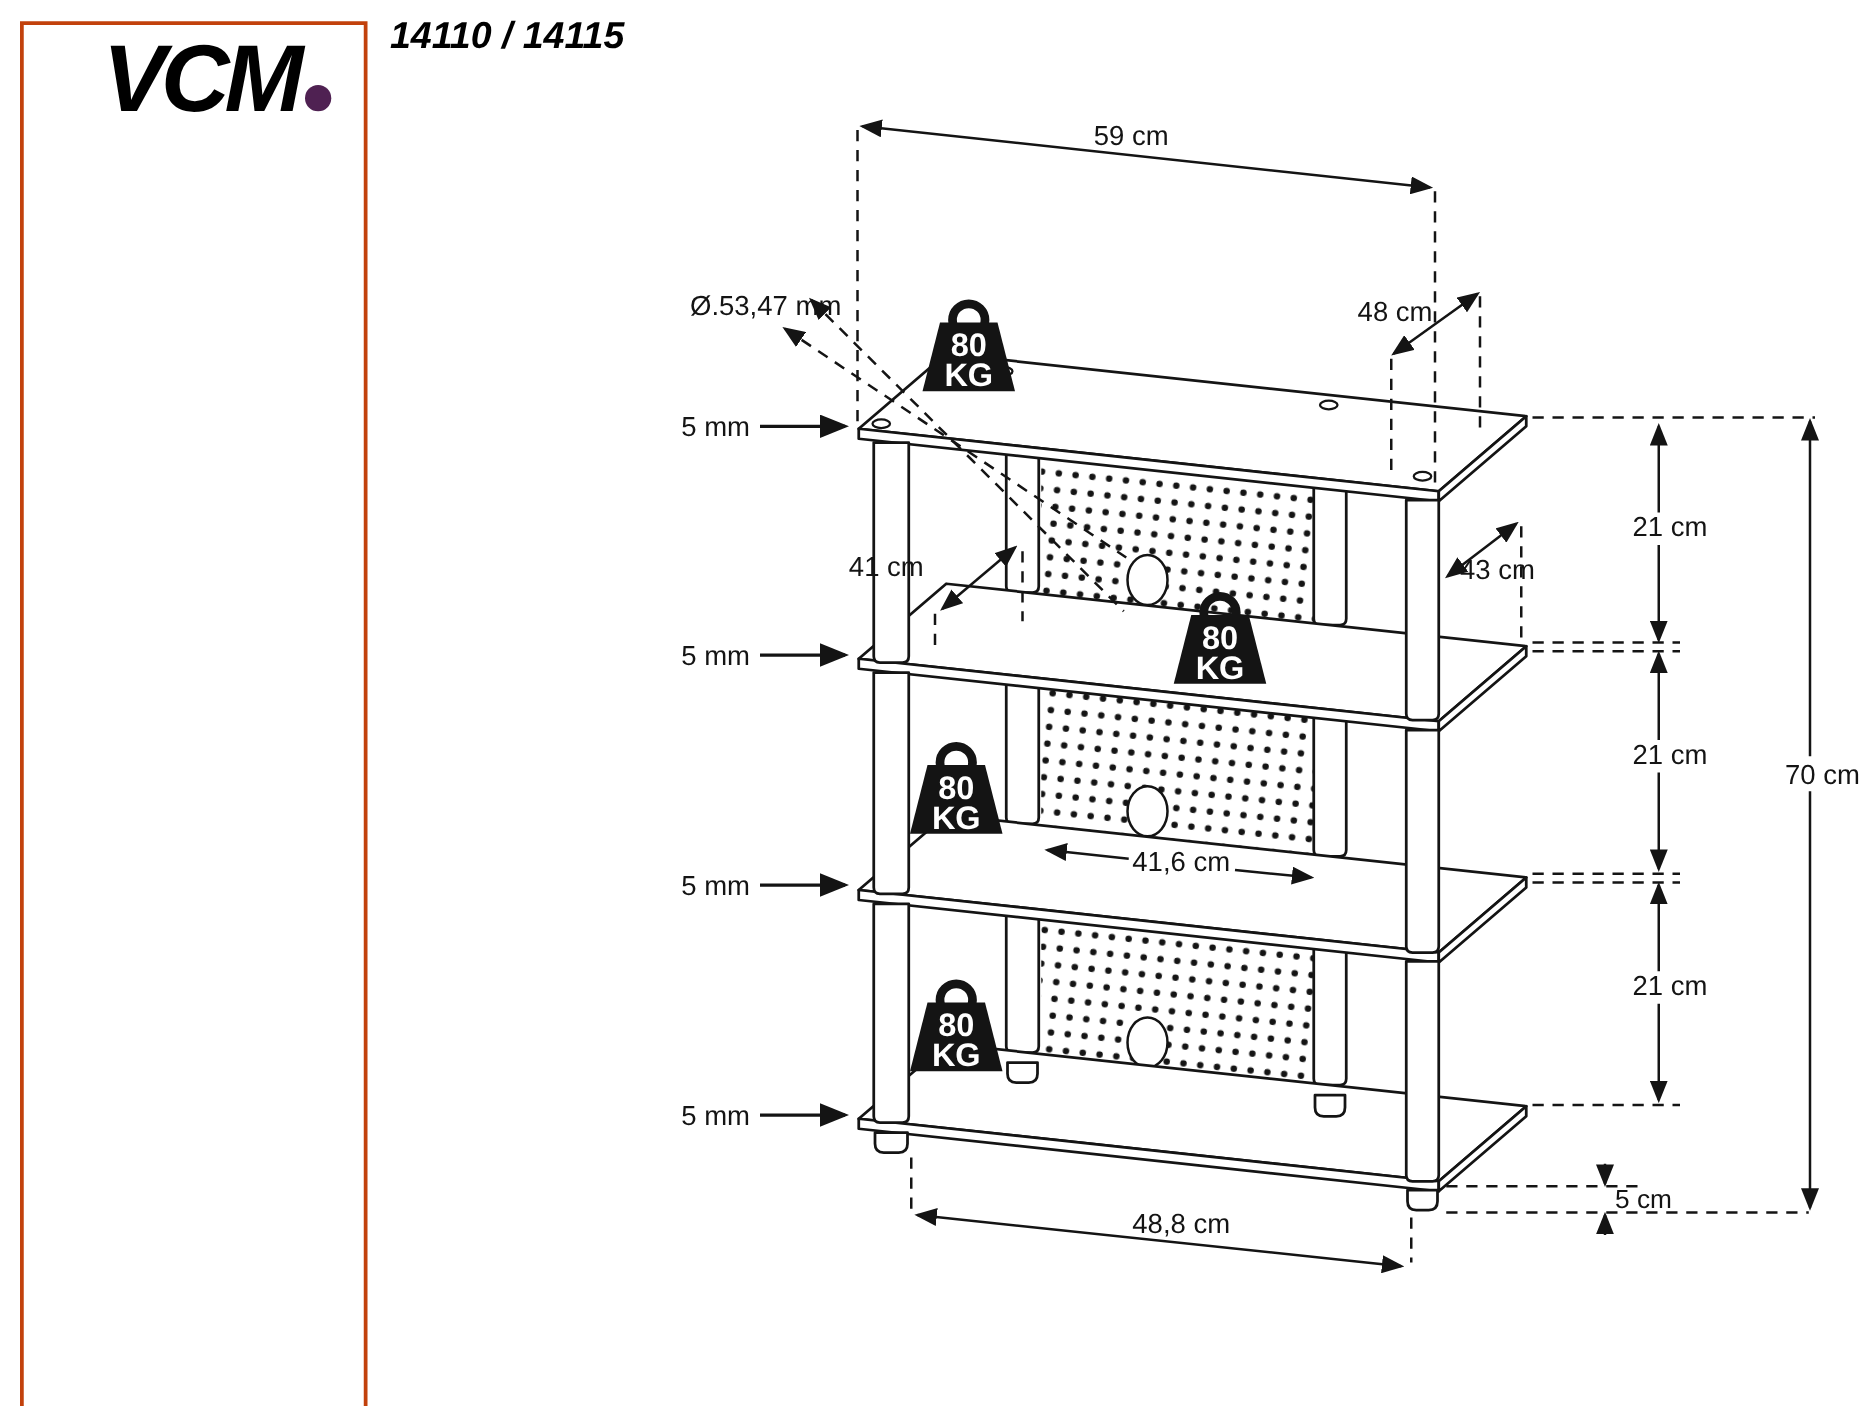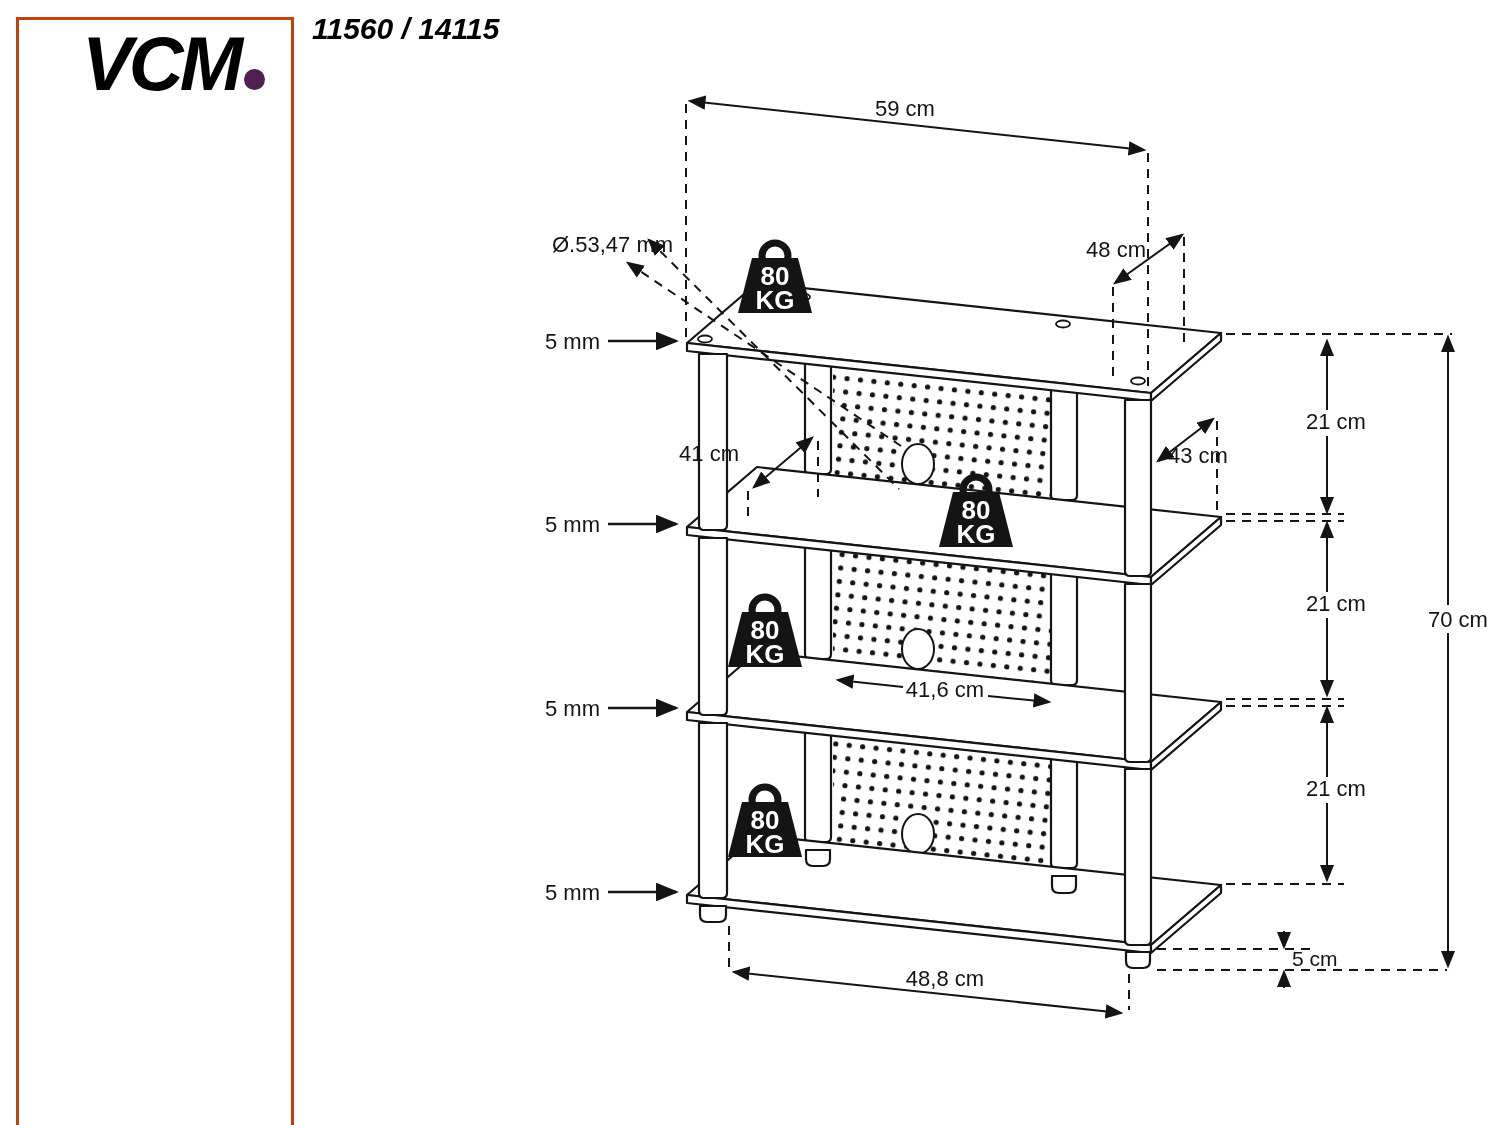--- a/index.html
+++ b/index.html
@@ -34,21 +34,21 @@
 </head>
 <body>
 
 <div class="sidebar">
   <div class="logo">
     <div class="logo-main"><span>VCM</span><span class="logo-dot"></span></div>
   </div>
 </div>
 
 <div class="header">
-  <div class="model">11560 / 14115</div>
+  <div class="model">14110 / 14115</div>
 </div>
 
 <svg width="1500" height="1125" viewBox="0 0 1500 1125">
   <defs>
     <pattern id="dots" width="13.5" height="13.5" patternUnits="userSpaceOnUse" patternTransform="rotate(6)">
       <circle cx="4.5" cy="4.5" r="2.6" fill="#141414"></circle>
     </pattern>
     <marker id="ah" viewBox="0 0 10 8" refX="8.6" refY="4" markerWidth="9" markerHeight="7.2" orient="auto-start-reverse">
       <path d="M0,0 L10,4 L0,8 Z" fill="#141414"></path>
     </marker>

